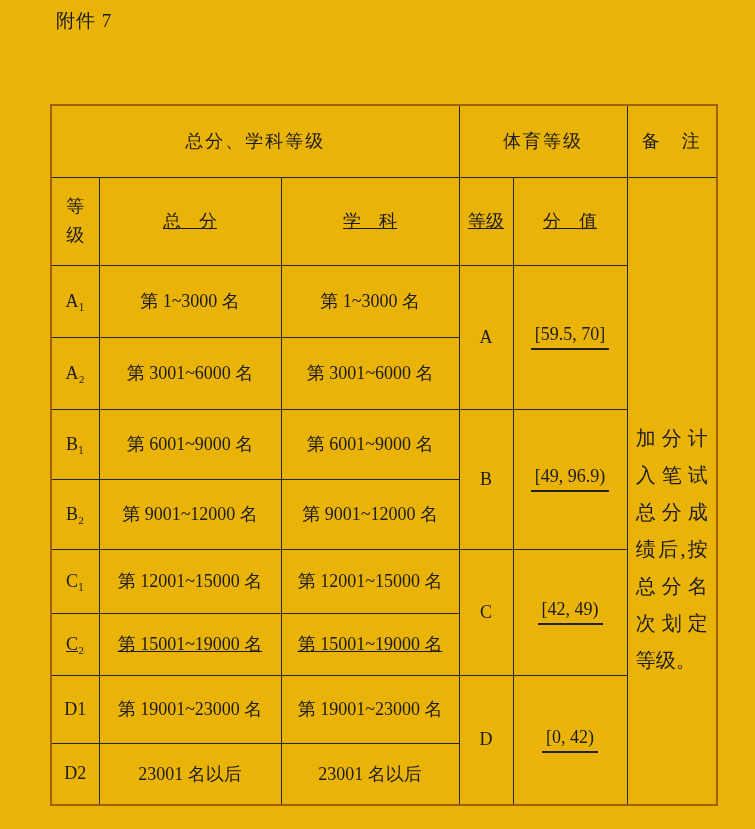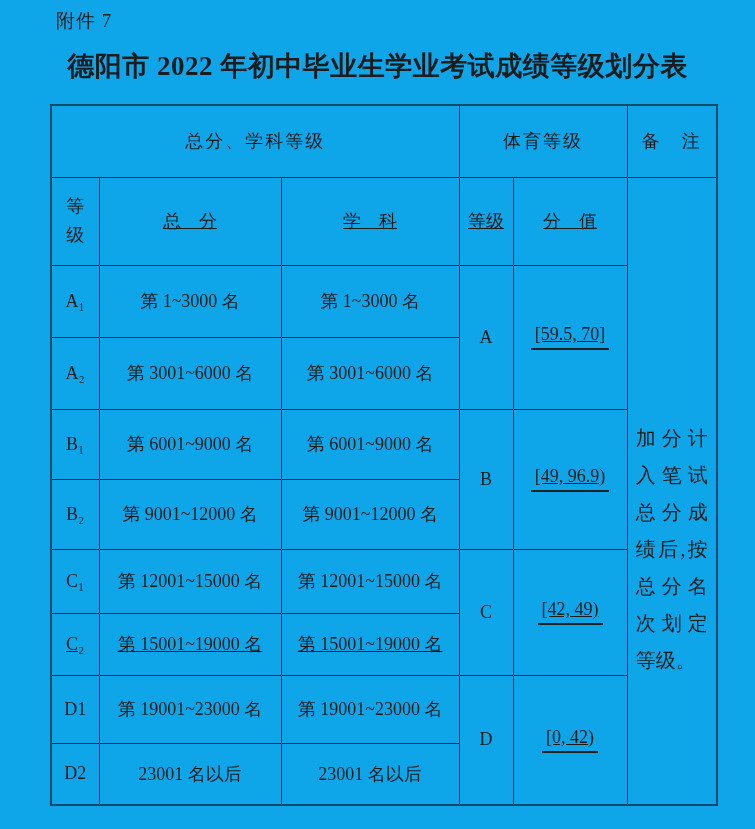--- a/index.html
+++ b/index.html
@@ -6,21 +6,21 @@
     margin: 0;
     padding: 0;
     background: #ffffff;
     font-family: "Liberation Serif", "DejaVu Serif", serif;
     color: #1c1c1c;
   }
   .page {
     position: relative;
     width: 755px;
     height: 829px;
-    background: #0ea5e9;
+    background: #eab308;
     overflow: hidden;
   }
   .attachment-label {
     position: absolute;
     left: 56px;
     top: 8px;
     font-size: 19px;
     letter-spacing: 1px;
   }
   .doc-title {
@@ -36,21 +36,21 @@
   }
   .table-wrap {
     position: absolute;
     left: 50px;
     top: 104px;
   }
   table.grade-table {
     border-collapse: collapse;
     table-layout: fixed;
     width: 666px;
-    border: 2px solid #0c4a6e;
+    border: 2px solid #a16207;
   }
   table.grade-table td {
     border: 1.5px solid #262626;
     text-align: center;
     vertical-align: middle;
     padding: 0;
     font-size: 18px;
     overflow: hidden;
   }
   
@@ -71,21 +71,20 @@
   td.grade-cell { font-size: 18px; }
   td.rank-cell  { font-size: 18px; white-space: nowrap; }
   td.pe-grade-cell { font-size: 18px; }
   td.pe-value-cell { font-size: 19px; }
 
   .underline-val {
     display: inline-block;
     border-bottom: 2px solid #222222;
     padding: 0 4px 3px 4px;
     white-space: nowrap;
-    text-decoration: underline;
   }
 
   td.remarks-cell {
     vertical-align: top;
   }
   .remarks-text {
     margin: 118px auto 0 auto;
     width: 72px;
     font-size: 20px;
     line-height: 37px;
@@ -94,21 +93,20 @@
     letter-spacing: 0;
   }
 </style>
 </head>
 <body>
 
 <div class="page">
 
   <div class="attachment-label">附件 7</div>
 
-  <div class="doc-title">德阳市 2022 年初中毕业生学业考试成绩等级划分表</div>
 
   <div class="table-wrap">
     <table class="grade-table">
       <colgroup>
         <col style="width:48px">
         <col style="width:182px">
         <col style="width:178px">
         <col style="width:54px">
         <col style="width:114px">
         <col style="width:90px">

